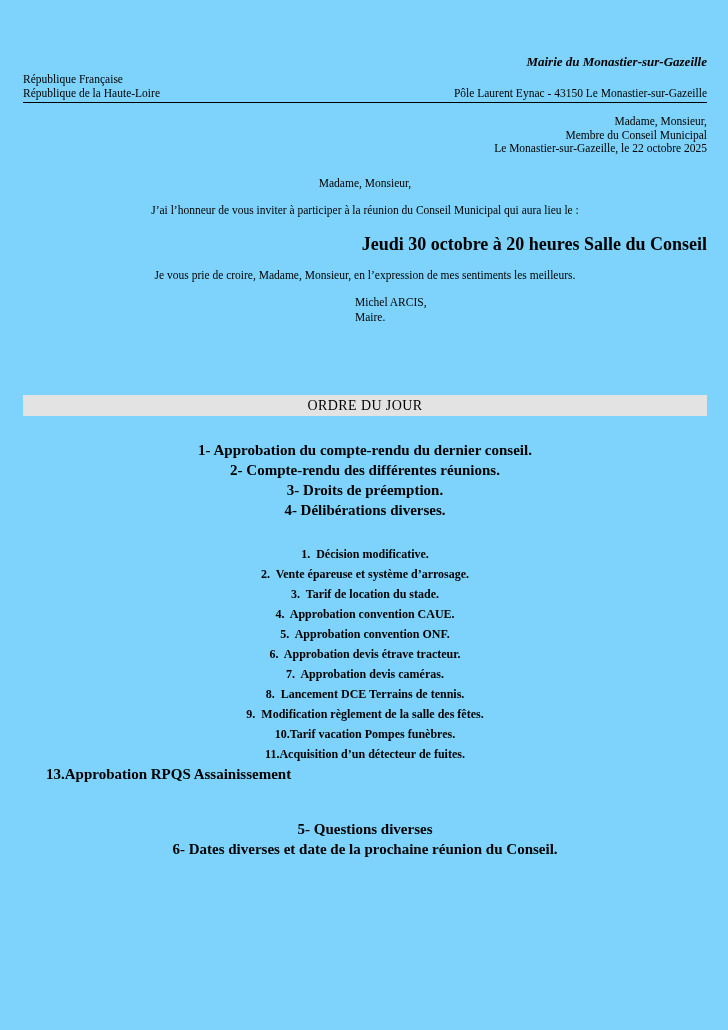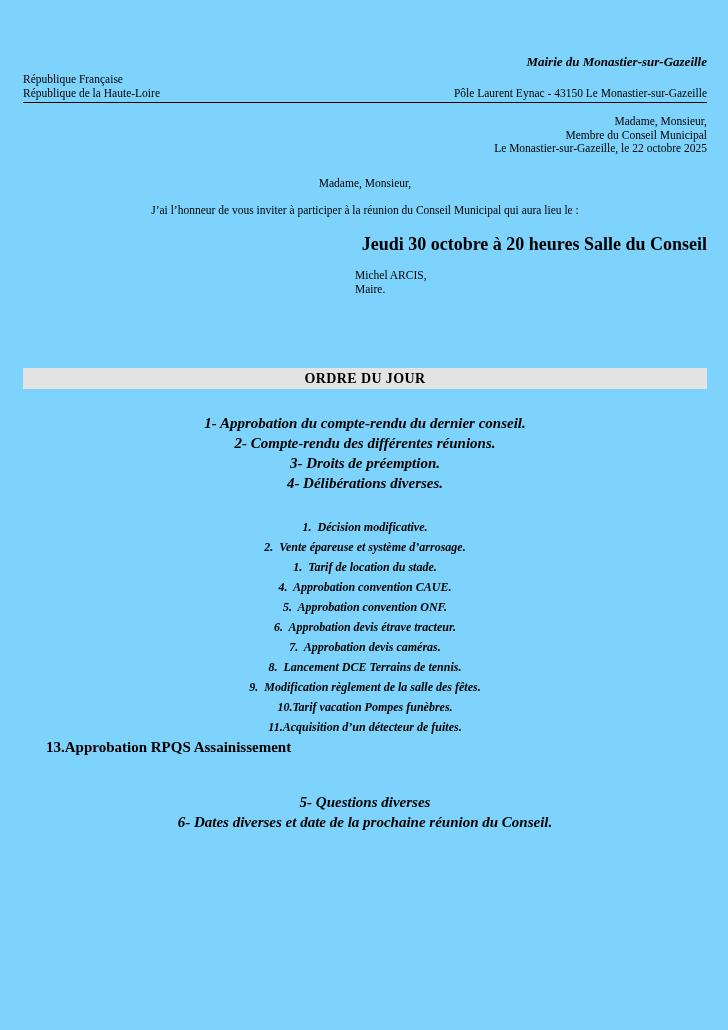--- a/index.html
+++ b/index.html
@@ -56,39 +56,39 @@
     width: 200px;
     margin-left: 332px;
     text-align: left;
     line-height: 14.5px;
   }
   .band {
     margin-top: 71px;
     height: 21px;
     line-height: 21px;
     text-align: center;
-    font-weight: bold;
+    font-weight: normal;
     font-size: 14px;
     letter-spacing: 0.4px;
   }
   .agenda-main {
     margin-top: 24px;
     text-align: center;
     font-weight: bold;
     font-size: 15px;
     line-height: 20px;
   }
   .agenda-sub {
     margin-top: 24px;
     text-align: center;
     font-weight: bold;
     font-size: 12px;
     line-height: 20px;
   }
-  .agenda-line { white-space: pre-wrap; font-style: italic; }
+  .agenda-line { white-space: pre-wrap; }
   .agenda-sub-13 {
     font-weight: bold;
     font-size: 15px;
     line-height: 20px;
     text-align: left;
     padding-left: 23px;
     white-space: pre-wrap;
   }
   .agenda-closing {
     margin-top: 35px;
@@ -120,41 +120,42 @@
     <div>Membre du Conseil Municipal</div>
     <div>Le Monastier-sur-Gazeille, le 22 octobre 2025</div>
   </div>
 
   <div class="salutation center">Madame, Monsieur,</div>
 
   <div class="intro center">J’ai l’honneur de vous inviter à participer à la réunion du Conseil Municipal qui aura lieu le :</div>
 
   <div class="headline center">Jeudi 30 octobre à 20 heures Salle du Conseil</div>
 
+  <div class="closing center">Je vous prie de croire, Madame, Monsieur, en l’expression de mes sentiments les meilleurs.</div>
 
   <div class="signature">
     <div>Michel ARCIS,</div>
     <div>Maire.</div>
   </div>
 
   <div class="band" id="agenda-band" style="background: rgb(227, 227, 227);">
     <span>ORDRE DU JOUR</span>
   </div>
 
   <div class="agenda-main">
     <div class="agenda-line">1- Approbation du compte-rendu du dernier conseil.</div>
     <div class="agenda-line">2- Compte-rendu des différentes réunions.</div>
     <div class="agenda-line">3- Droits de préemption.</div>
     <div class="agenda-line">4- Délibérations diverses.</div>
   </div>
 
   <div class="agenda-sub">
     <div class="agenda-line">1.  Décision modificative.</div>
     <div class="agenda-line">2.  Vente épareuse et système d’arrosage.</div>
-    <div class="agenda-line">1.  Tarif de location du stade.</div>
+    <div class="agenda-line">3.  Tarif de location du stade.</div>
     <div class="agenda-line">4.  Approbation convention CAUE.</div>
     <div class="agenda-line">5.  Approbation convention ONF.</div>
     <div class="agenda-line">6.  Approbation devis étrave tracteur.</div>
     <div class="agenda-line">7.  Approbation devis caméras.</div>
     <div class="agenda-line">8.  Lancement DCE Terrains de tennis.</div>
     <div class="agenda-line">9.  Modification règlement de la salle des fêtes.</div>
     <div class="agenda-line">10.Tarif vacation Pompes funèbres.</div>
     <div class="agenda-line">11.Acquisition d’un détecteur de fuites.</div>
   </div>
 

